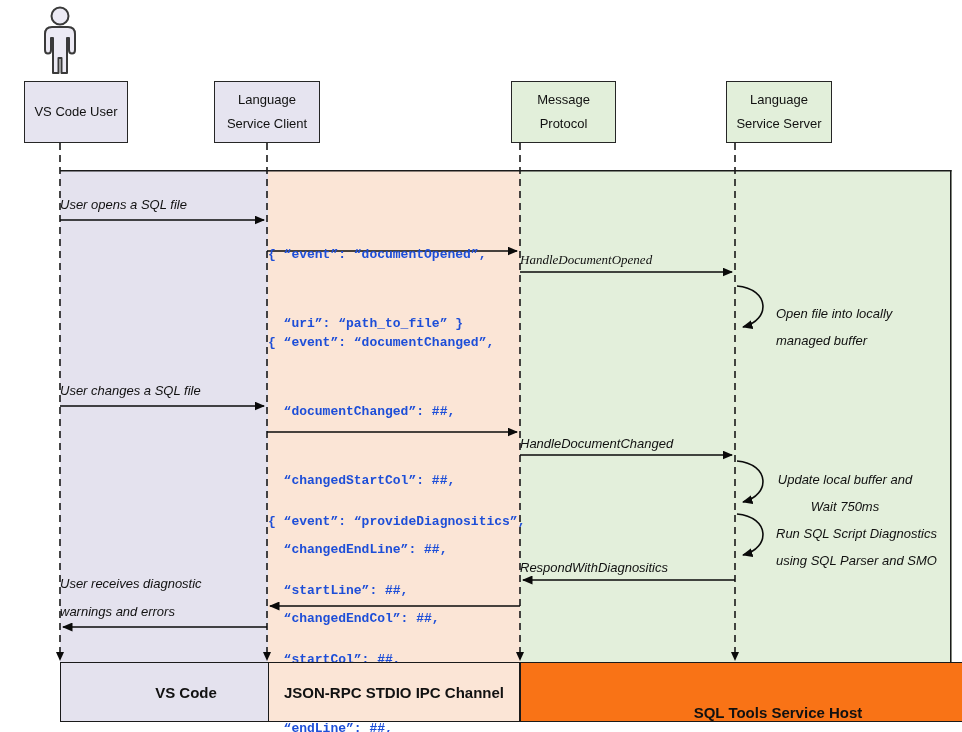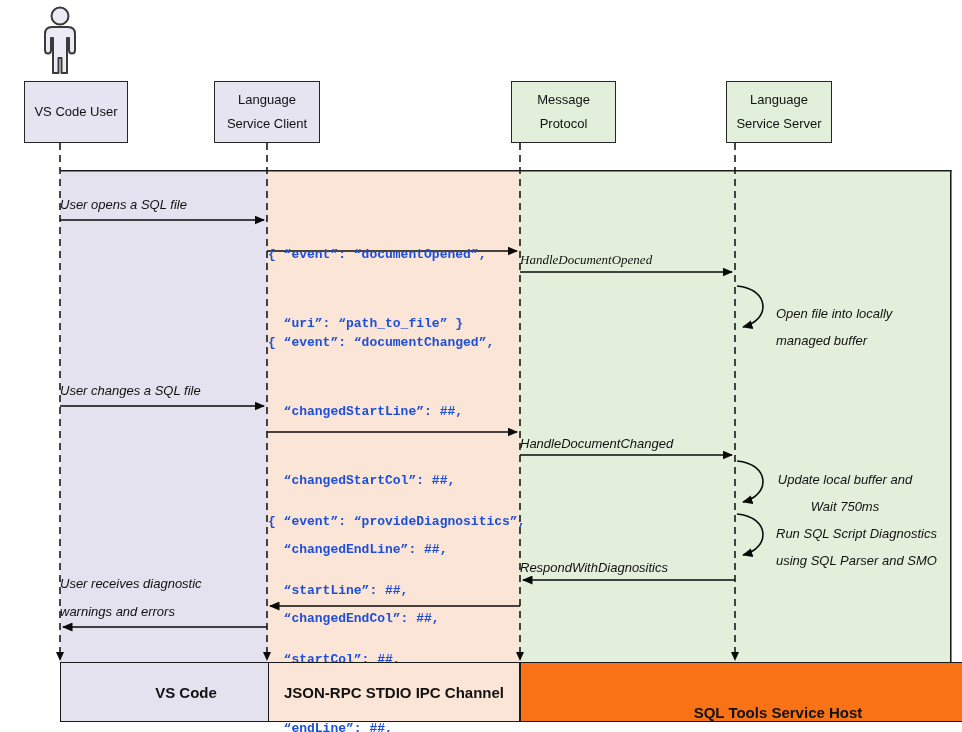--- a/index.html
+++ b/index.html
@@ -98,21 +98,21 @@
     <div>User receives diagnostic</div>
     <div>warnings and errors</div>
   </div>
 
   <div class="payload" style="top:197px;">
     <div>{ “event”: “documentOpened”,</div>
     <div>  “uri”: “path_to_file” }</div>
   </div>
   <div class="payload" style="top:285px;">
     <div>{ “event”: “documentChanged”,</div>
-    <div>  “changedStartLine”: ##,</div>
+    <div>  “documentChanged”: ##,</div>
     <div>  “changedStartCol”: ##,</div>
     <div>  “changedEndLine”: ##,</div>
     <div>  “changedEndCol”: ##,</div>
     <div>  “changedText”: “changed txt” }</div>
   </div>
   <div class="payload" style="top:464px;">
     <div>{ “event”: “provideDiagnositics”,</div>
     <div>  “startLine”: ##,</div>
     <div>  “startCol”: ##,</div>
     <div>  “endLine”: ##,</div>

